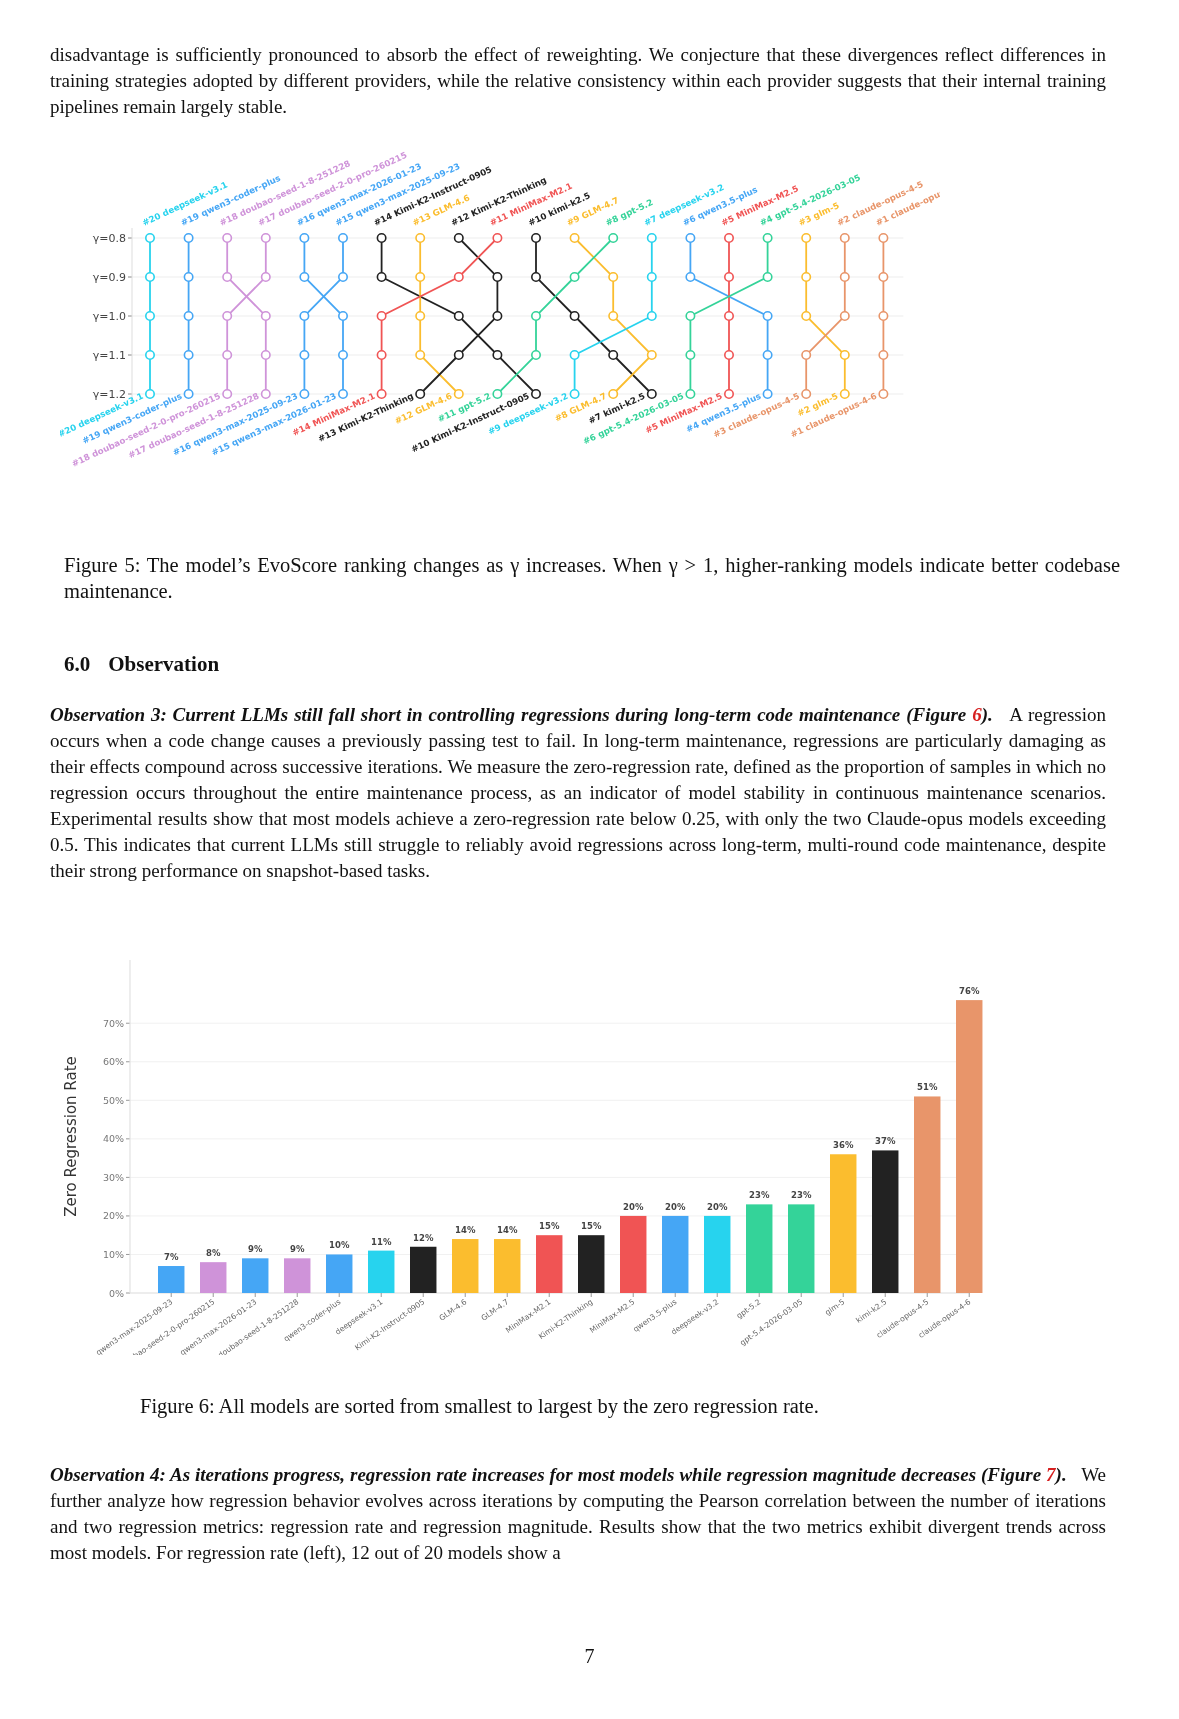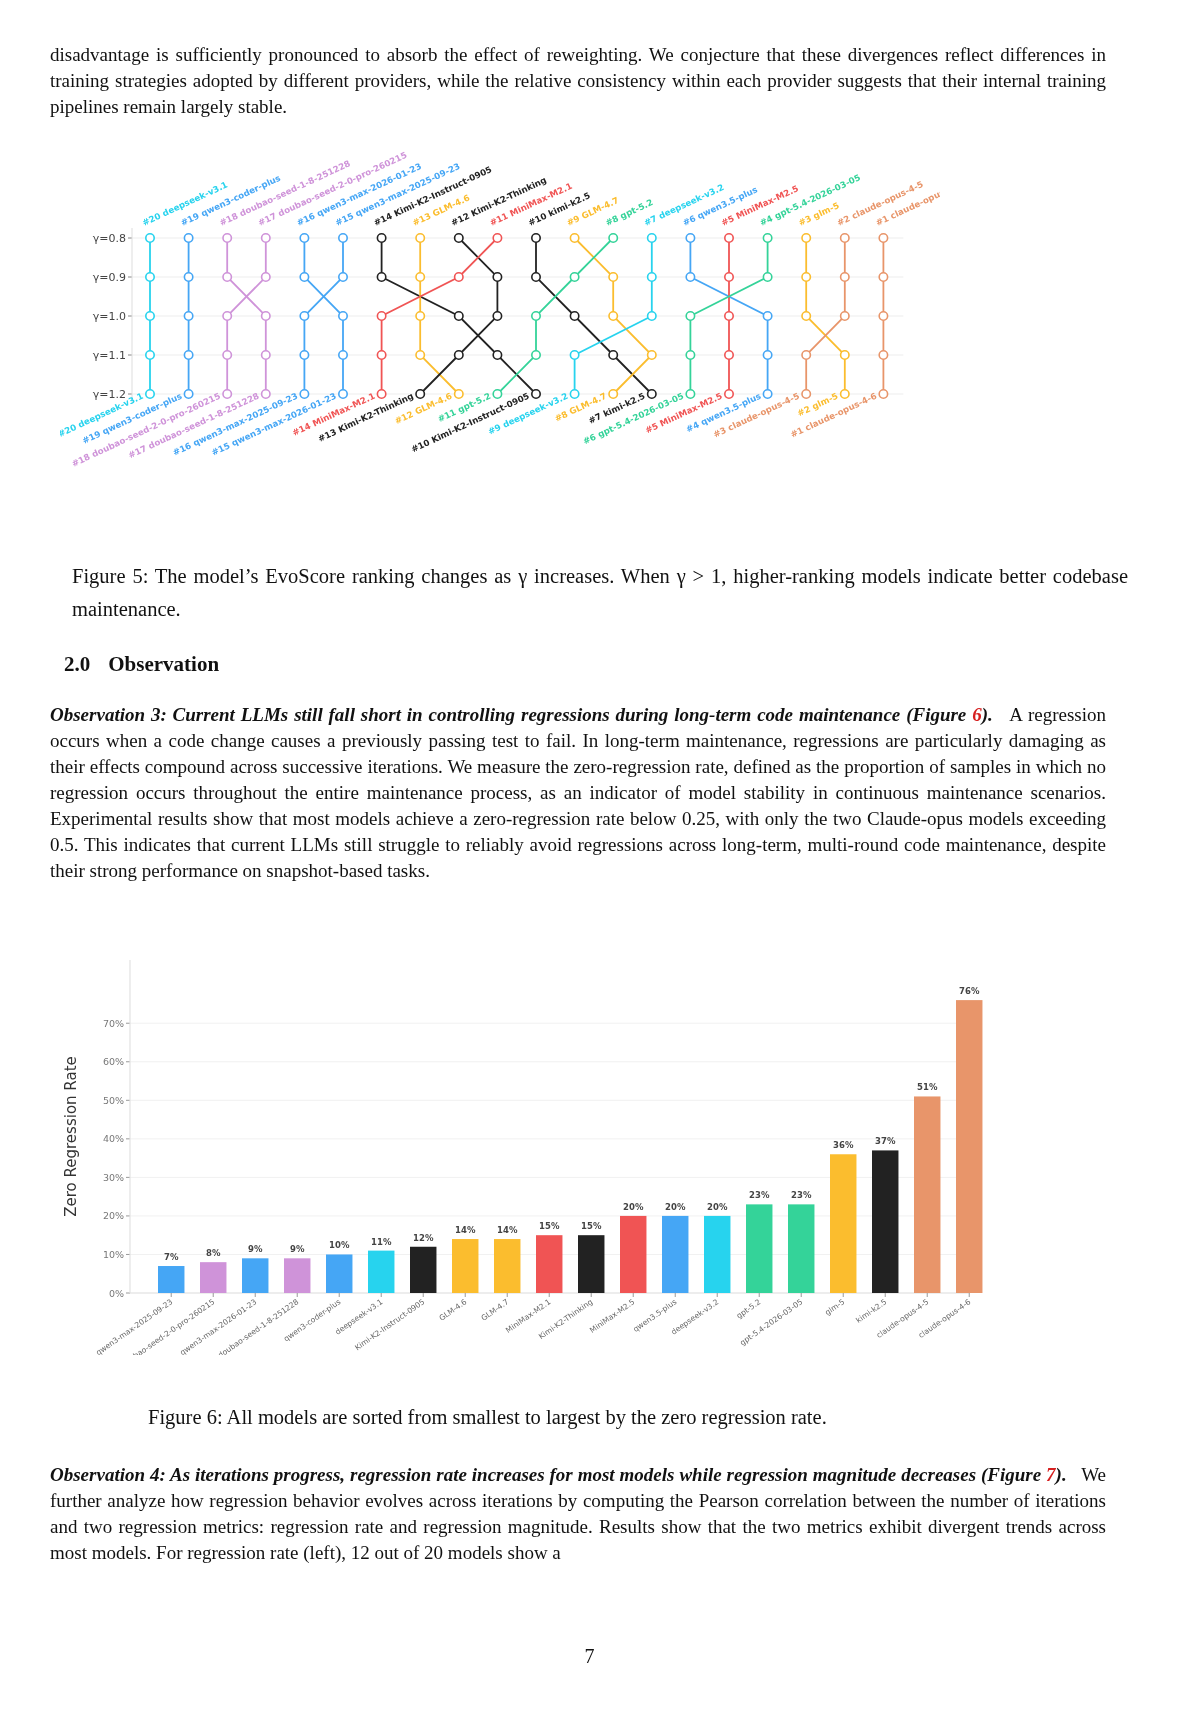--- a/index.html
+++ b/index.html
@@ -1,18 +1,18 @@
 <!DOCTYPE html>
 <html><head>
 <meta charset="utf-8">
 <style>
   html, body { margin: 0; padding: 0; background: #ffffff; }
   body { width: 1179px; height: 1719px; position: relative; font-family: "Liberation Serif", "DejaVu Serif", serif; color: #111; overflow: hidden; }
   .para { position: absolute; left: 48px; width: 1056px; font-size: 19px; line-height: 26px; text-align: justify; margin: 2px; }
-  .caption { position: absolute; font-size: 20.5px; line-height: 33px; margin: 8px; }
+  .caption { position: absolute; font-size: 20.5px; line-height: 26px; margin: 0; }
   .section-title { position: absolute; left: 64px; top: 652px; font-size: 21px; font-weight: bold; margin: 0; }
   .section-title span { margin-right: 18px; }
   .obs-title { font-weight: bold; font-style: italic; }
   .fig-ref { color: #d62020; }
   .page-number { position: absolute; top: 1645px; left: 0; width: 1179px; text-align: center; font-size: 20px; }
   svg text { font-family: "DejaVu Sans", sans-serif; }
   #fig5 { position: absolute; left: 60px; top: 150px; }
   #fig6 { position: absolute; left: 60px; top: 950px; }
 </style>
 </head>
@@ -195,21 +195,21 @@
     <text x="778.8000000000001" y="248" font-size="8.6" font-weight="bold" fill="#fbbd2e" text-anchor="end" transform="rotate(-25 778.8000000000001 248)">#2  glm-5</text>
     <text x="778.8000000000001" y="76" font-size="8.6" font-weight="bold" fill="#e8956a" transform="rotate(-25 778.8000000000001 76)">#2  claude-opus-4-5</text>
     <text x="740.2" y="248" font-size="8.6" font-weight="bold" fill="#e8956a" text-anchor="end" transform="rotate(-25 740.2 248)">#3  claude-opus-4-5</text>
     <text x="817.4" y="76" font-size="8.6" font-weight="bold" fill="#e8956a" transform="rotate(-25 817.4 76)">#1  claude-opus-4-6</text>
     <text x="817.4" y="248" font-size="8.6" font-weight="bold" fill="#e8956a" text-anchor="end" transform="rotate(-25 817.4 248)">#1  claude-opus-4-6</text>
   </svg>
 
 <p class="caption" style="left:64px; top:552px; width:1056px; text-align:justify;">Figure 5: The model’s EvoScore ranking changes as γ increases. When γ &gt; 1, higher-ranking models indicate better codebase maintenance.</p>
 
 <h3 class="section-title">
-  <span>2.0</span><span>Observation</span>
+  <span>6.0</span><span>Observation</span>
 </h3>
 
 <p class="para" style="top:700px;">
   <span class="obs-title"><span>Observation 3: Current LLMs still fall short in controlling regressions during long-term code maintenance (Figure </span><a class="fig-ref">6</a><span>).</span></span>&nbsp;&nbsp;
   <span>A regression occurs when a code change causes a previously passing test to fail. In long-term maintenance, regressions are particularly damaging as their effects compound across successive iterations. We measure the zero-regression rate, defined as the proportion of samples in which no regression occurs throughout the entire maintenance process, as an indicator of model stability in continuous maintenance scenarios. Experimental results show that most models achieve a zero-regression rate below 0.25, with only the two Claude-opus models exceeding 0.5. This indicates that current LLMs still struggle to reliably avoid regressions across long-term, multi-round code maintenance, despite their strong performance on snapshot-based tasks.</span>
 </p>
 
 <svg id="fig6" width="960" height="405" xmlns="http://www.w3.org/2000/svg">
     <line x1="70" x2="910" y1="343" y2="343" stroke="#f1f1f1" stroke-width="1"></line>
     <line x1="66" x2="70" y1="343" y2="343" stroke="#999" stroke-width="1"></line>

